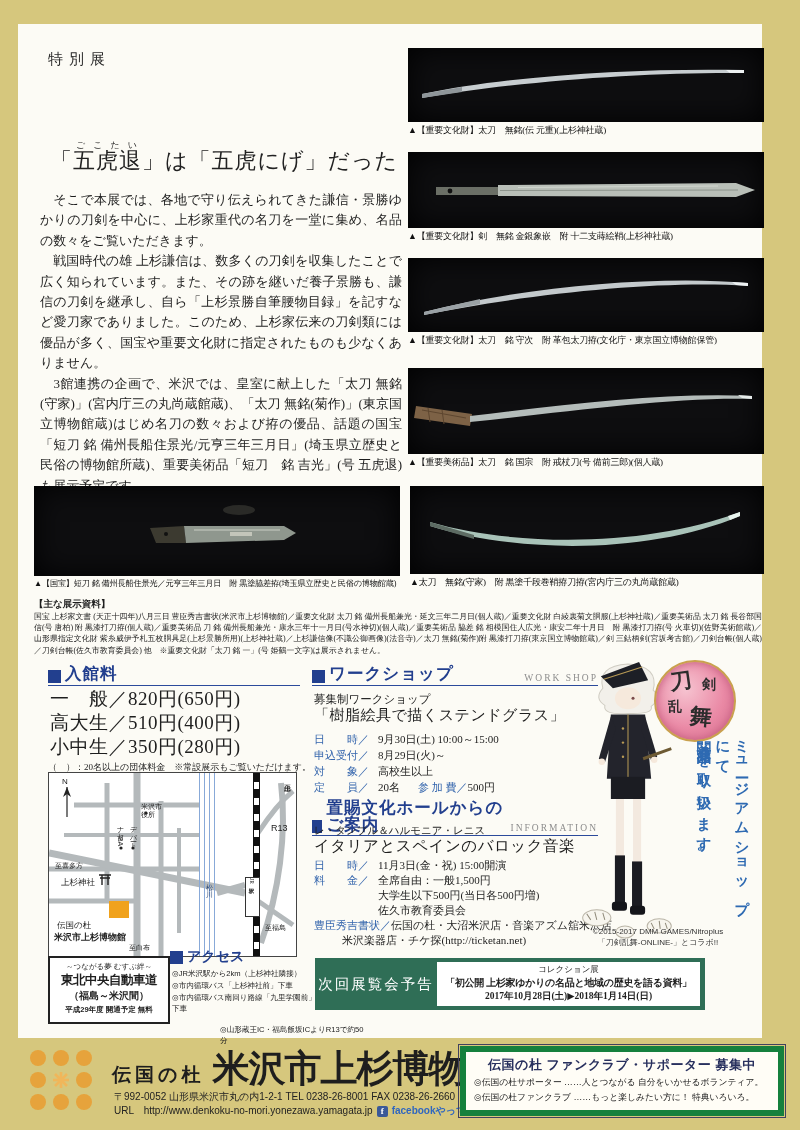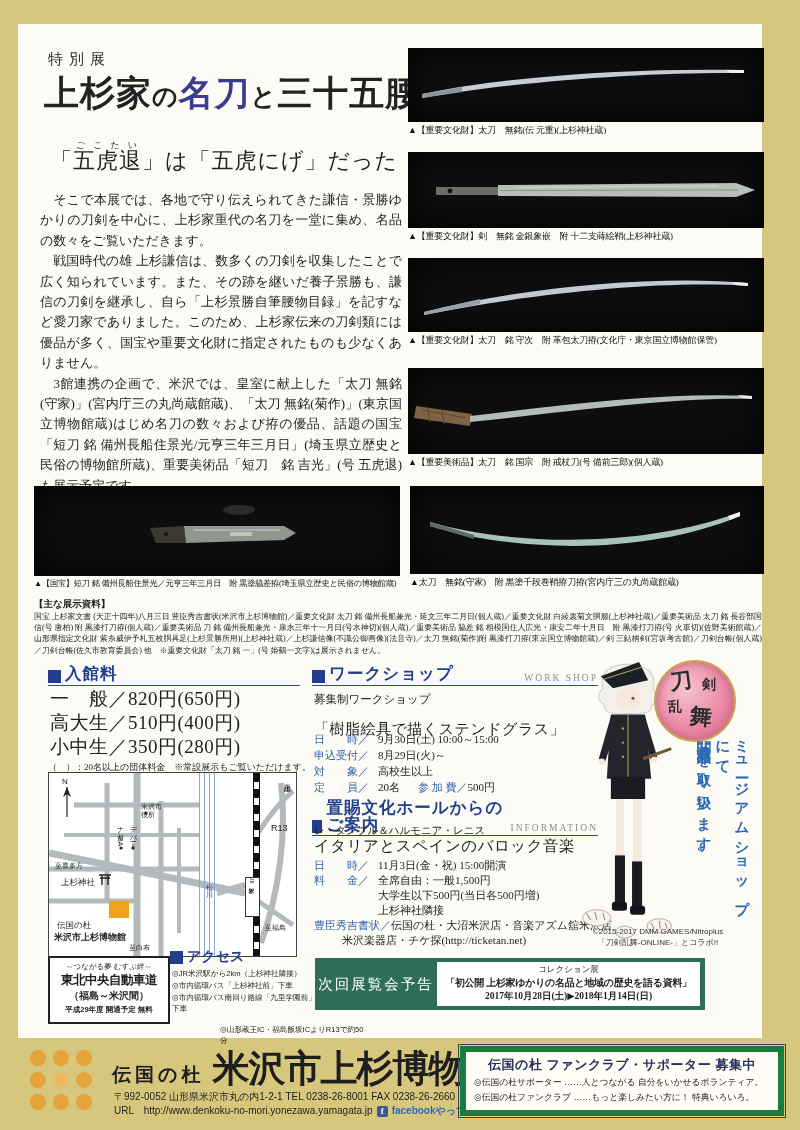--- a/index.html
+++ b/index.html
@@ -43,21 +43,21 @@
 
   
   .adm-head{left:30px;top:642px;width:252px;}
   .adm-row{left:32px;width:250px;font-size:19px;letter-spacing:0.5px;}
   .adm-r0{top:662px;} .adm-r1{top:686px;} .adm-r2{top:710px;}
   .adm-note{left:30px;top:737px;font-size:9px;color:#222;white-space:nowrap;}
 
   
   .ws-head{left:294px;top:642px;width:286px;}
   .ws-lead{left:296px;top:668px;font-size:11.5px;}
-  .ws-title{left:296px;top:696px;font-size:15px;letter-spacing:0.5px;}
+  .ws-title{left:296px;top:682px;font-size:15px;letter-spacing:0.5px;}
   .wrow{position:absolute;left:296px;width:300px;display:flex;font-size:11px;white-space:nowrap;}
   .wlabel{color:#3566ad;min-width:64px;}
   .w0{top:708px;} .w1{top:724px;} .w2{top:740px;} .w3{top:756px;}
   .wl2{color:#3566ad;margin-left:18px;}
   .info-head{left:294px;top:776px;width:286px;}
   .info-lead{left:296px;top:800px;font-size:10.5px;}
   .info-title{left:296px;top:812px;font-size:15.5px;letter-spacing:0.5px;}
   .i0{top:834px;} .i1{top:849px;} .i2{top:864px;} .i3{top:879px;} .i4{top:894px;} .i5{top:909px;padding-left:28px;}
 
   
@@ -124,23 +124,20 @@
   .fan-title{text-align:center;font-size:13px;font-weight:bold;color:#28305e;margin-top:4px;letter-spacing:0.5px;}
   .fan-line{font-size:8.8px;margin:3px 0 0 8px;color:#222;}
 </style>
 </head>
 <body>
 
 <div class="page">
   <div class="card">
 
     <div class="abs exh-label">特別展</div>
-    <div class="abs main-title">
-      <span>上杉家</span><span class="small">の</span><span class="hl">名刀</span><span class="small">と</span><span>三十五腰</span>
-    </div>
     <div class="abs subtitle">
       <span>「</span><ruby><span>五虎退</span><rt>ごこたい</rt></ruby><span>」は「五虎にげ」だった</span>
     </div>
 
     <div class="abs intro">
       <p>　そこで本展では、各地で守り伝えられてきた謙信・景勝ゆかりの刀剣を中心に、上杉家重代の名刀を一堂に集め、名品の数々をご覧いただきます。</p>
       <p>　戦国時代の雄 上杉謙信は、数多くの刀剣を収集したことで広く知られています。また、その跡を継いだ養子景勝も、謙信の刀剣を継承し、自ら「上杉景勝自筆腰物目録」を記すなど愛刀家でありました。このため、上杉家伝来の刀剣類には優品が多く、国宝や重要文化財に指定されたものも少なくありません。</p>
       <p>　3館連携の企画で、米沢では、皇室に献上した「太刀 無銘(守家)」(宮内庁三の丸尚蔵館蔵)、「太刀 無銘(菊作)」(東京国立博物館蔵)はじめ名刀の数々および拵の優品、話題の国宝「短刀 銘 備州長船住景光/元亨三年三月日」(埼玉県立歴史と民俗の博物館所蔵)、重要美術品「短刀　銘 吉光」(号 五虎退)も展示予定です。</p>
     </div>
 
@@ -258,21 +255,21 @@
     <div class="wrow i1">
         <span class="wlabel">料　　金／</span>
         <span>全席自由：一般1,500円</span>
       </div>
     <div class="wrow i2">
         <span class="wlabel"></span>
         <span>大学生以下500円(当日各500円増)</span>
       </div>
     <div class="wrow i3">
         <span class="wlabel"></span>
-        <span>上杉神社隣接</span>
+        <span>佐久市教育委員会</span>
       </div>
     <div class="wrow i4">
         <span class="wlabel" style="min-width:0">豊臣秀吉書状／</span>
         <span>伝国の杜・大沼米沢店・音楽アズム舘米沢店</span>
       </div>
     <div class="wrow i5">
         <span>米沢楽器店・チケ探(http://ticketan.net)</span>
       </div>
 
     <div class="abs map-box">

